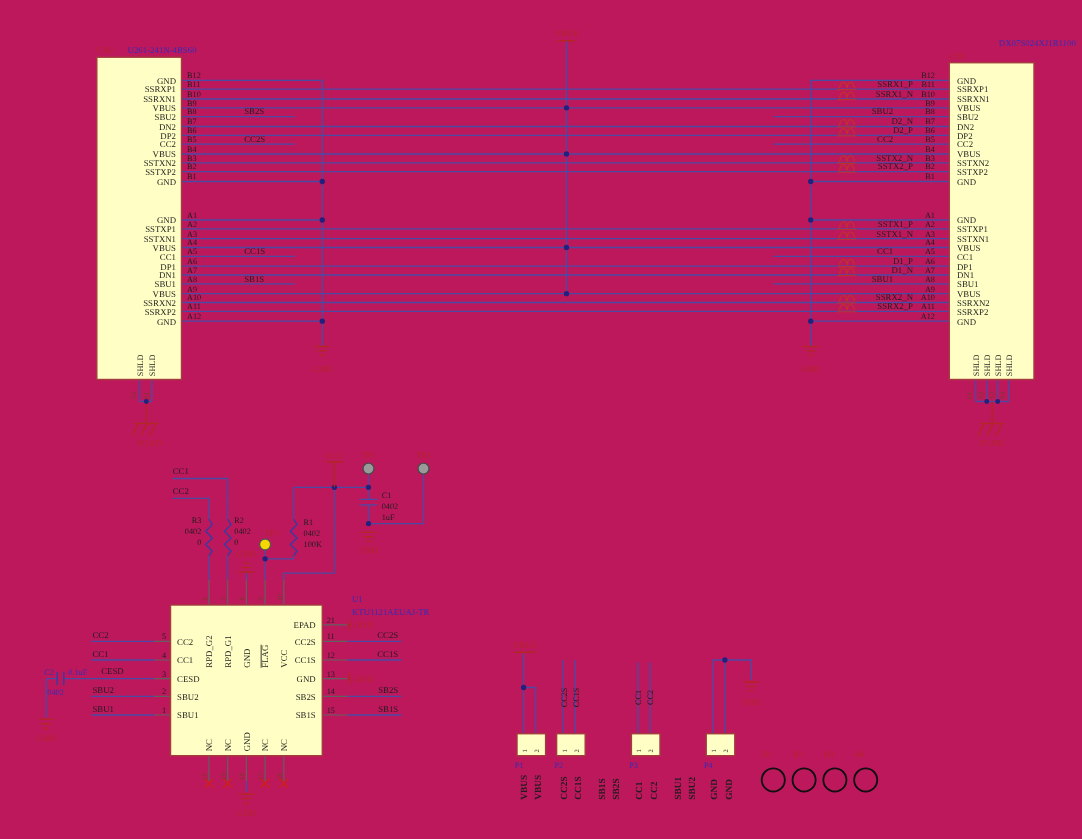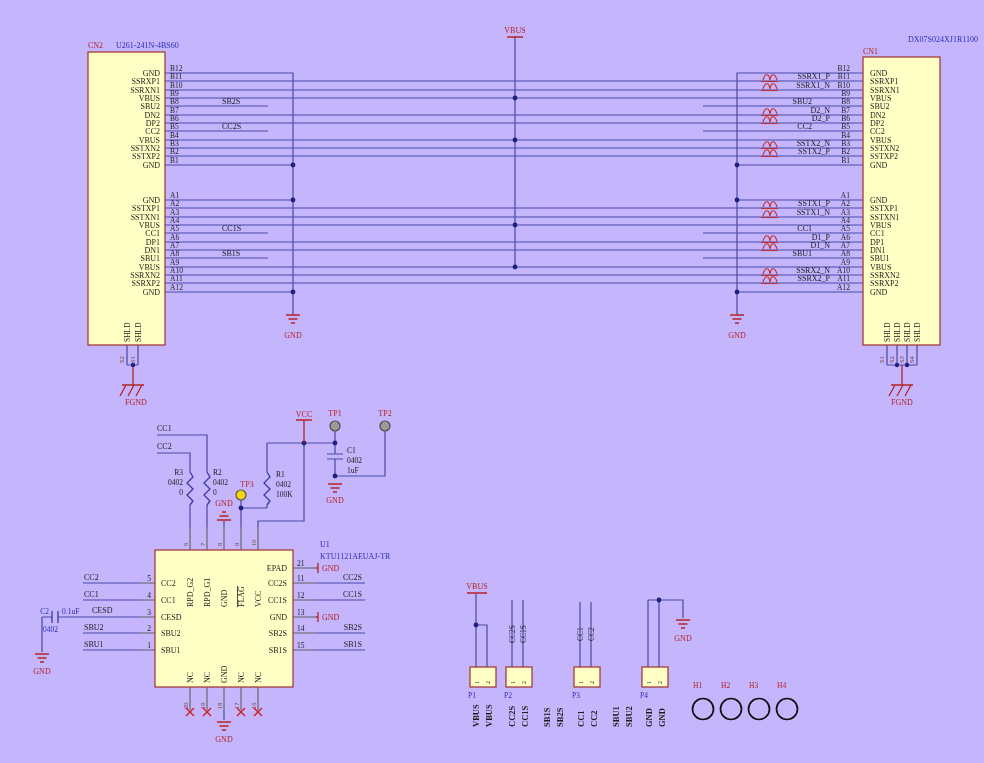--- a/index.html
+++ b/index.html
@@ -1,16 +1,16 @@
 <!DOCTYPE html>
 <html><head>
 <meta charset="utf-8">
 <style>
   html,body{margin:0;padding:0;background:#FDFAF1;}
-  #sheet{position:relative;width:984px;height:763px;background:#c4b5fd;overflow:hidden;}
+  #sheet{position:relative;width:984px;height:763px;background:#be185d;overflow:hidden;}
   svg text{font-family:"Liberation Serif",serif;fill:#1d1d1d;}
   .s8{font-size:8px}.s75{font-size:7.5px}.s65{font-size:6.5px}.s6{font-size:6px}.s85{font-size:8.5px}
   .r{fill:#B42525}.b{fill:#2E2EB8}.n{fill:#7A3A2A}.o{fill:#E88100;font-weight:700}
   .w{stroke:#4A4AA5;stroke-width:1.2;fill:none}
   .wg{stroke:#606060;stroke-width:1.1;fill:none}
   .wr{stroke:#B42525;stroke-width:1.3;fill:none}
   .comp{stroke:#3A3AA0;stroke-width:1.3;fill:none}
   .body{fill:#FFFFC5;stroke:#A33C3C;stroke-width:1.3}
   .dot{fill:#20207E}
   .xnc{stroke:#CC2020;stroke-width:1.4}

